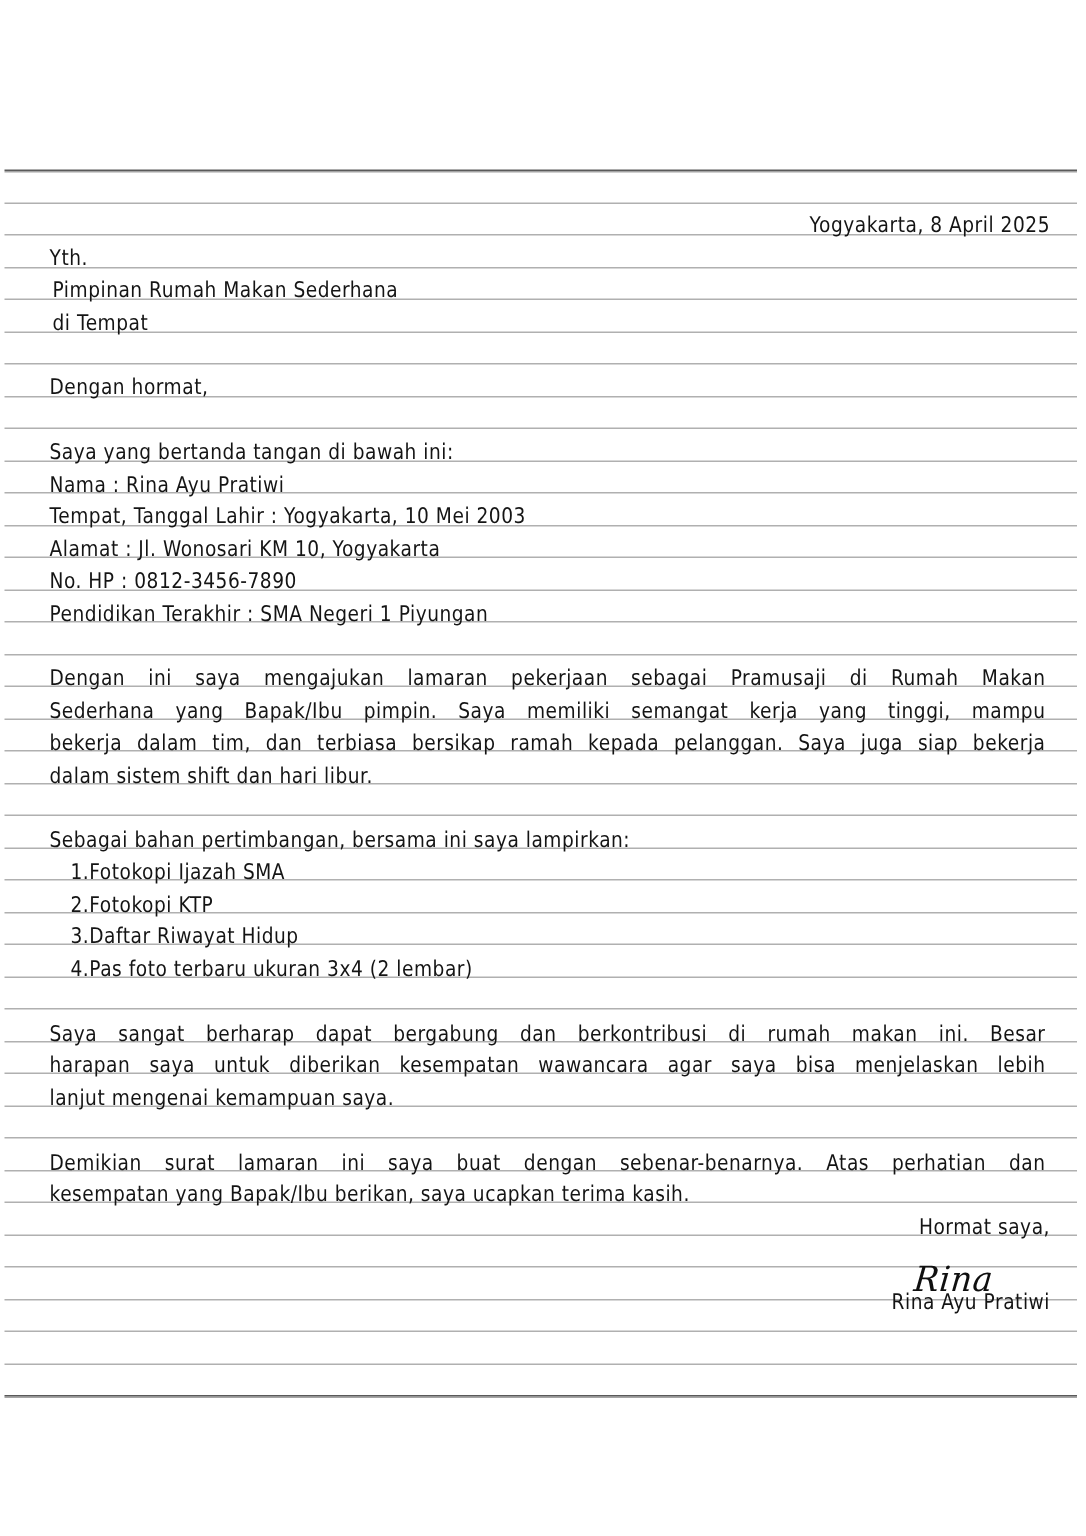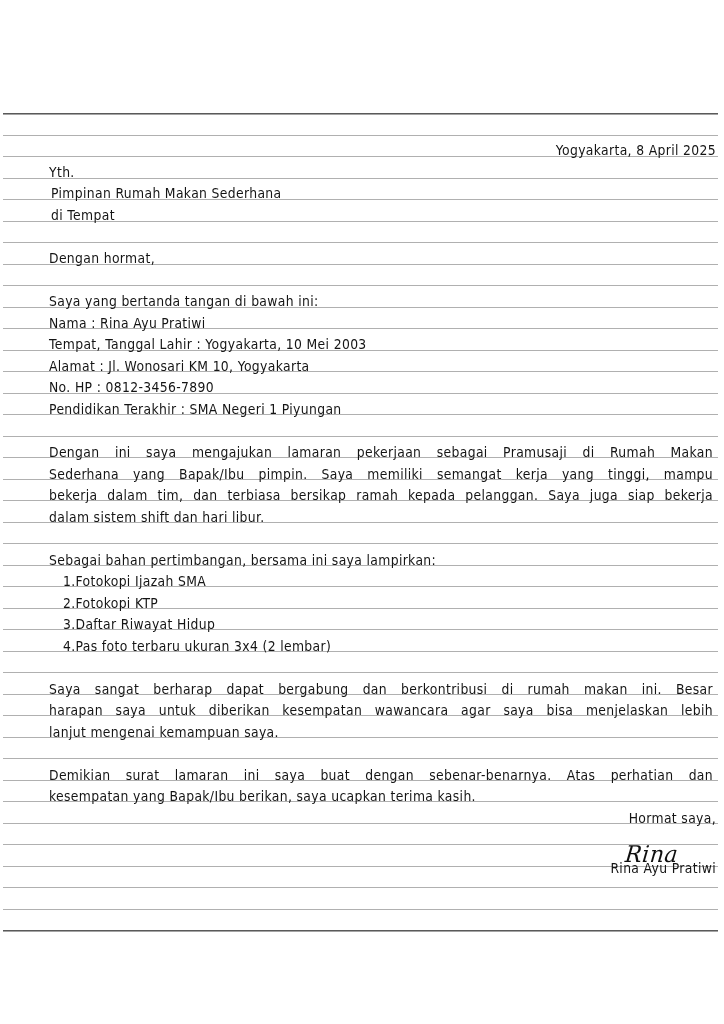--- a/index.html
+++ b/index.html
@@ -36,21 +36,21 @@
   }
   .rule.edge {
     background: #5a5a5a;
     height: 1px;
     box-shadow: 0 1px 0 rgba(90,90,90,0.55);
   }
 
   
   #ink {
     position: absolute;
-    left: 16px;
+    left: 0;
     top: 0;
     width: 596px;
     height: 1024px;
     color: #121212;
   }
 
   
   .ln {
     position: absolute;
     font-family: "DejaVu Sans", sans-serif;

